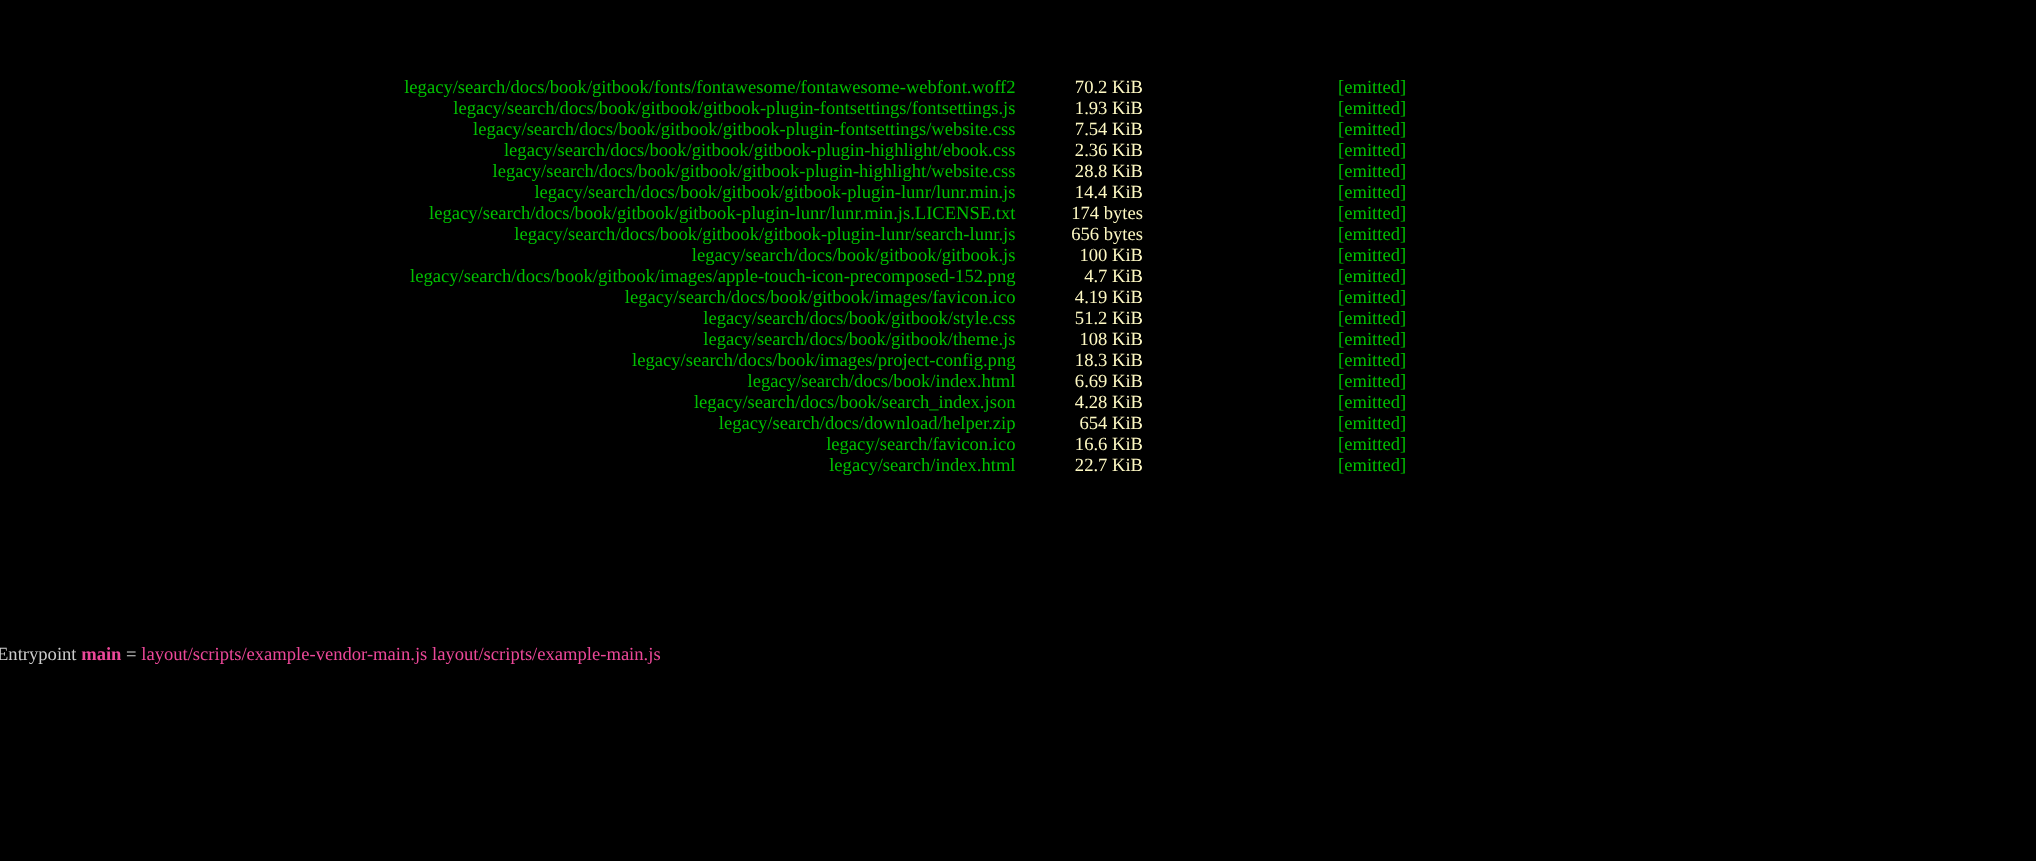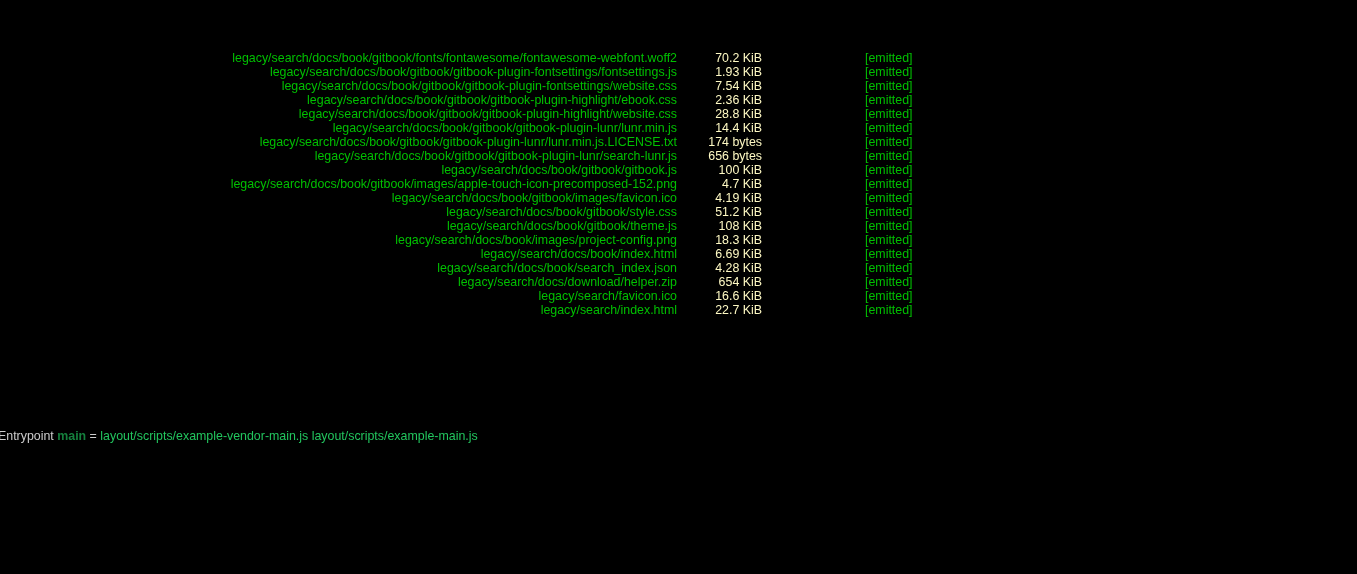--- a/index.html
+++ b/index.html
@@ -14,21 +14,21 @@
     overflow: hidden;
     font-family: "DejaVu Sans Mono", "Liberation Mono", monospace;
   }
 
   
   #terminal {
     position: relative;
     width: 1357px;
     height: 520px;
     background: #000000;
-    font-family: Liberation Sans, sans-serif;
+    font-family: Liberation Serif, serif;
     font-size: 12.4px;
     line-height: 14px;
     letter-spacing: 0px;
     white-space: pre;
     overflow: hidden;
   }
 
   
   #screen {
     position: absolute;
@@ -62,29 +62,29 @@
   .asset-size {
     position: absolute;
     left: 679px;
     width: 85px;
     text-align: right;
     color: #fef9c3;
     white-space: pre;
   }
   .asset-status {
     position: absolute;
-    left: 867px;
+    left: 894px;
     color: #00c000;
     white-space: pre;
   }
 
   
-  .c-green      { color: #22c55e; text-align: center; }
+  .c-green      { color: #ec4899; text-align: center; }
   .c-white      { color: #cccccc; }
-  .c-bold-white { color: #15803d; font-weight: bold; }
+  .c-bold-white { color: #ec4899; font-weight: bold; }
 
   .blank { height: 14px; line-height: 14px; display: block; }
 </style>
 </head>
 <body>
 
 <div id="terminal">
   <div id="screen">
 
     

